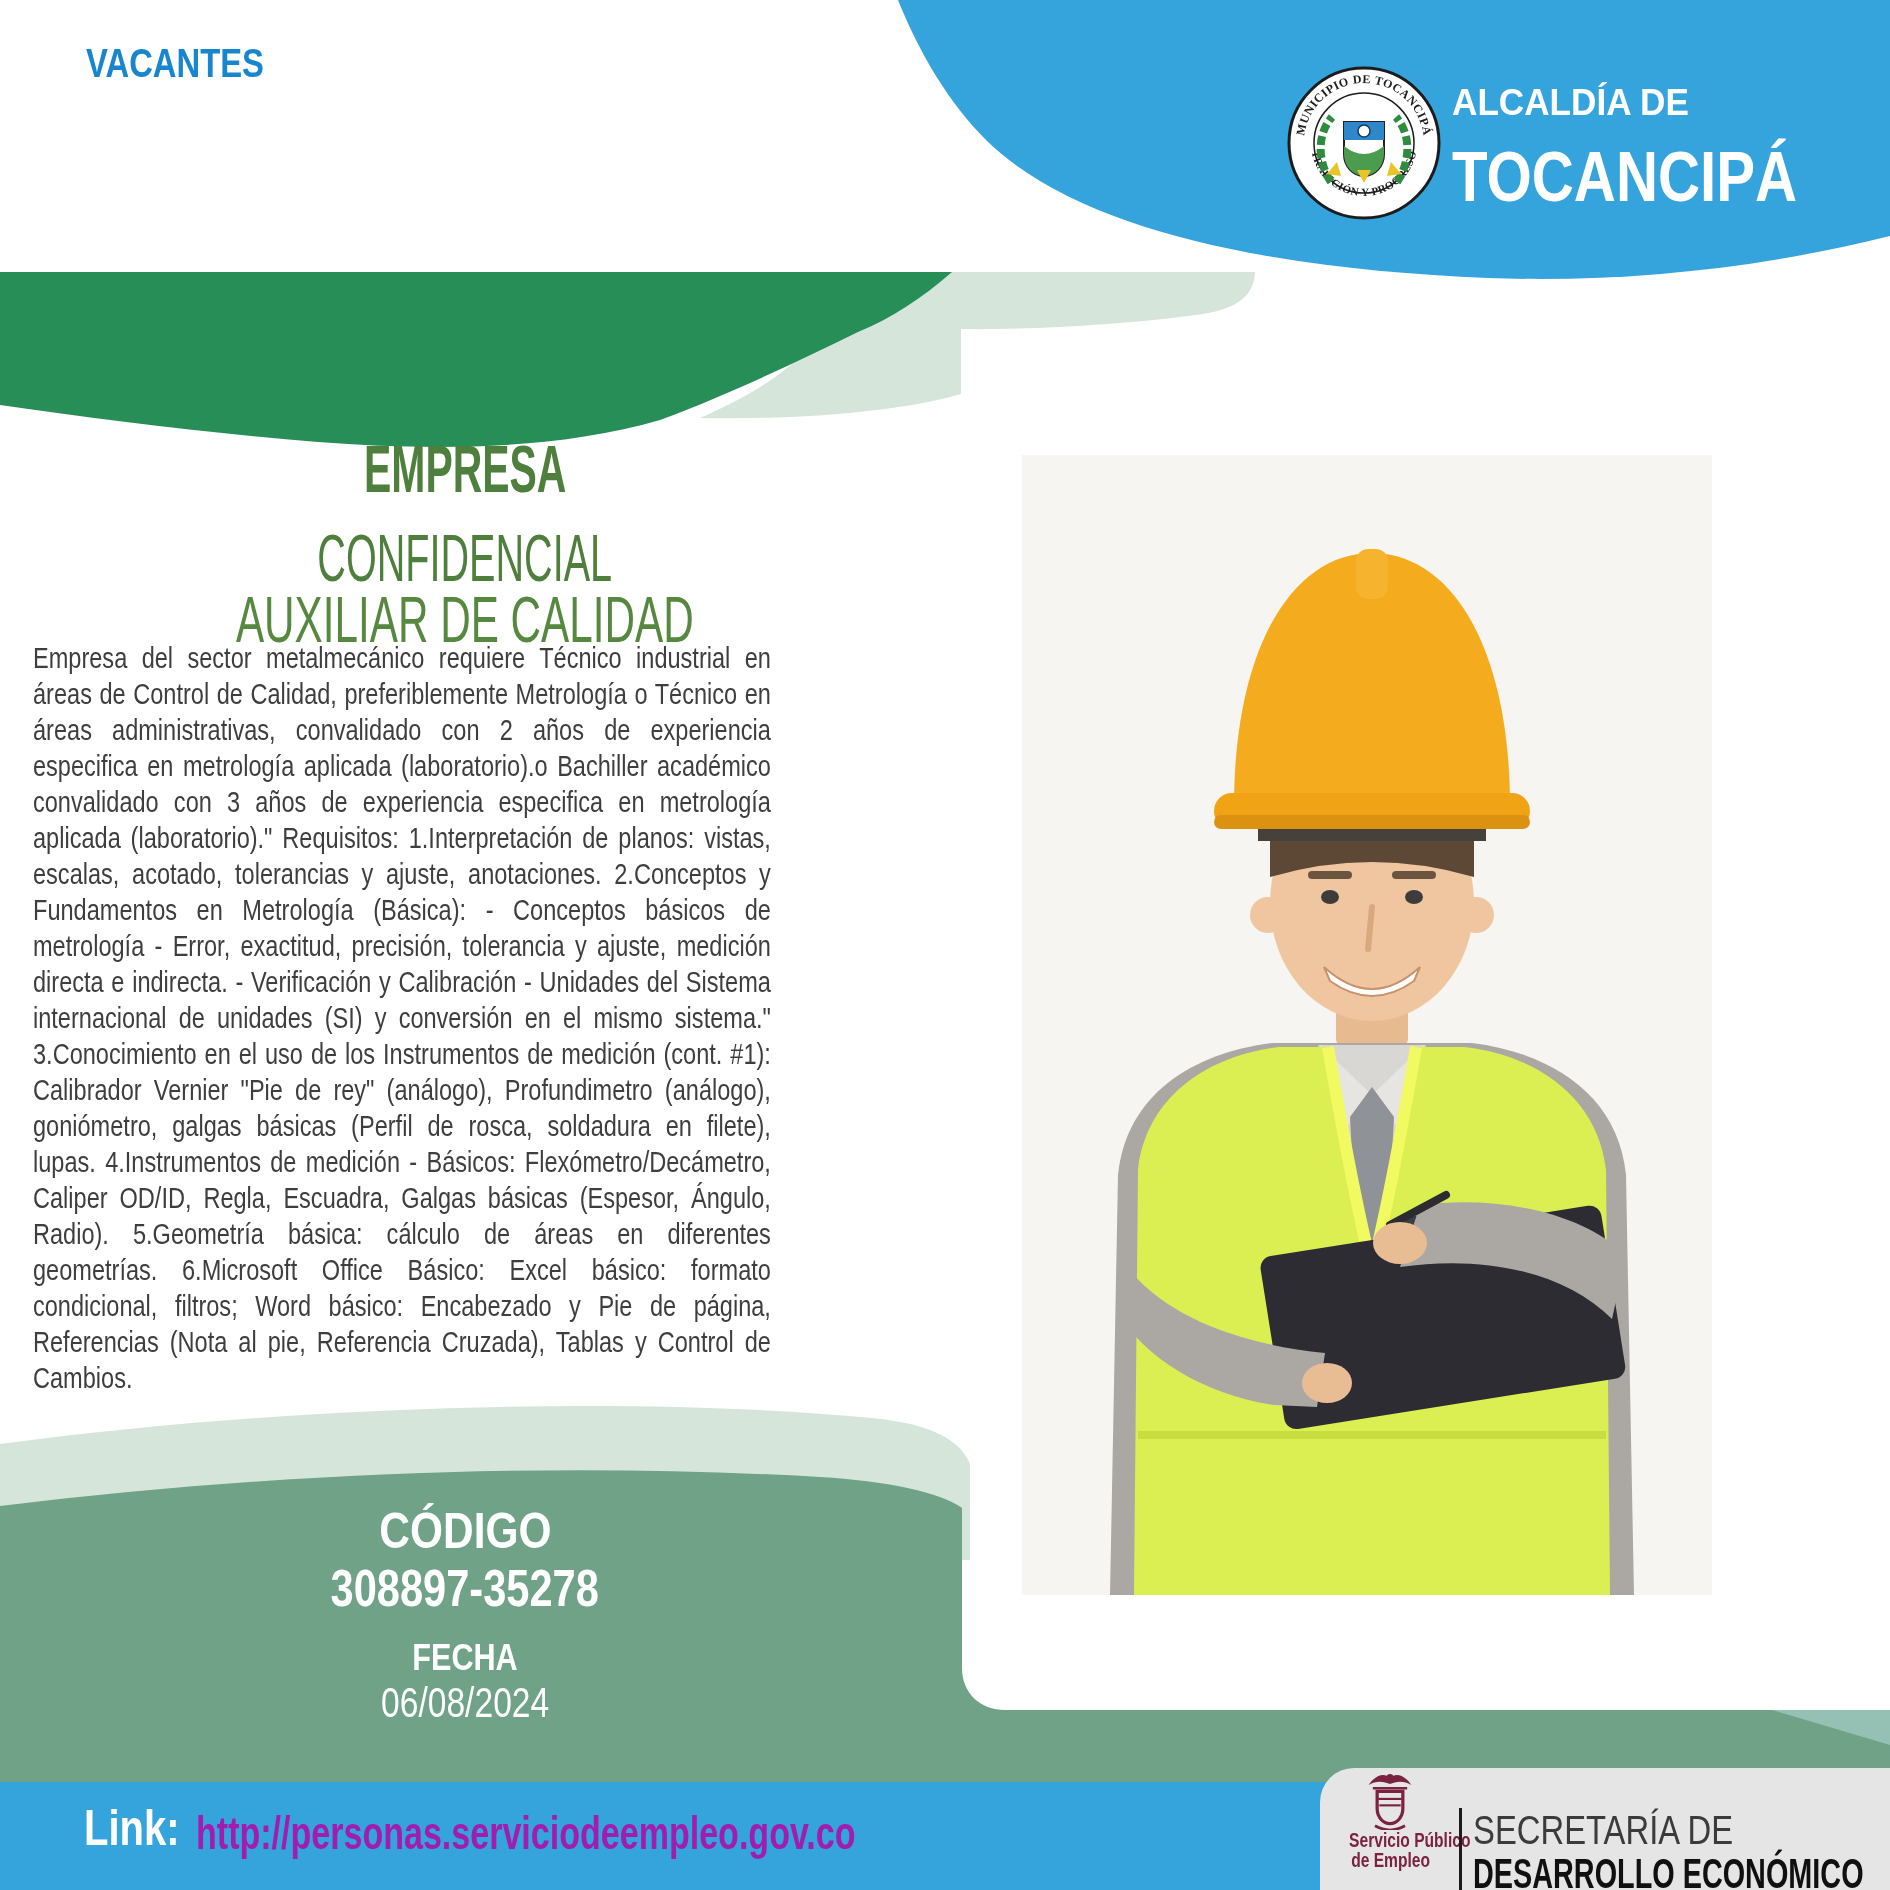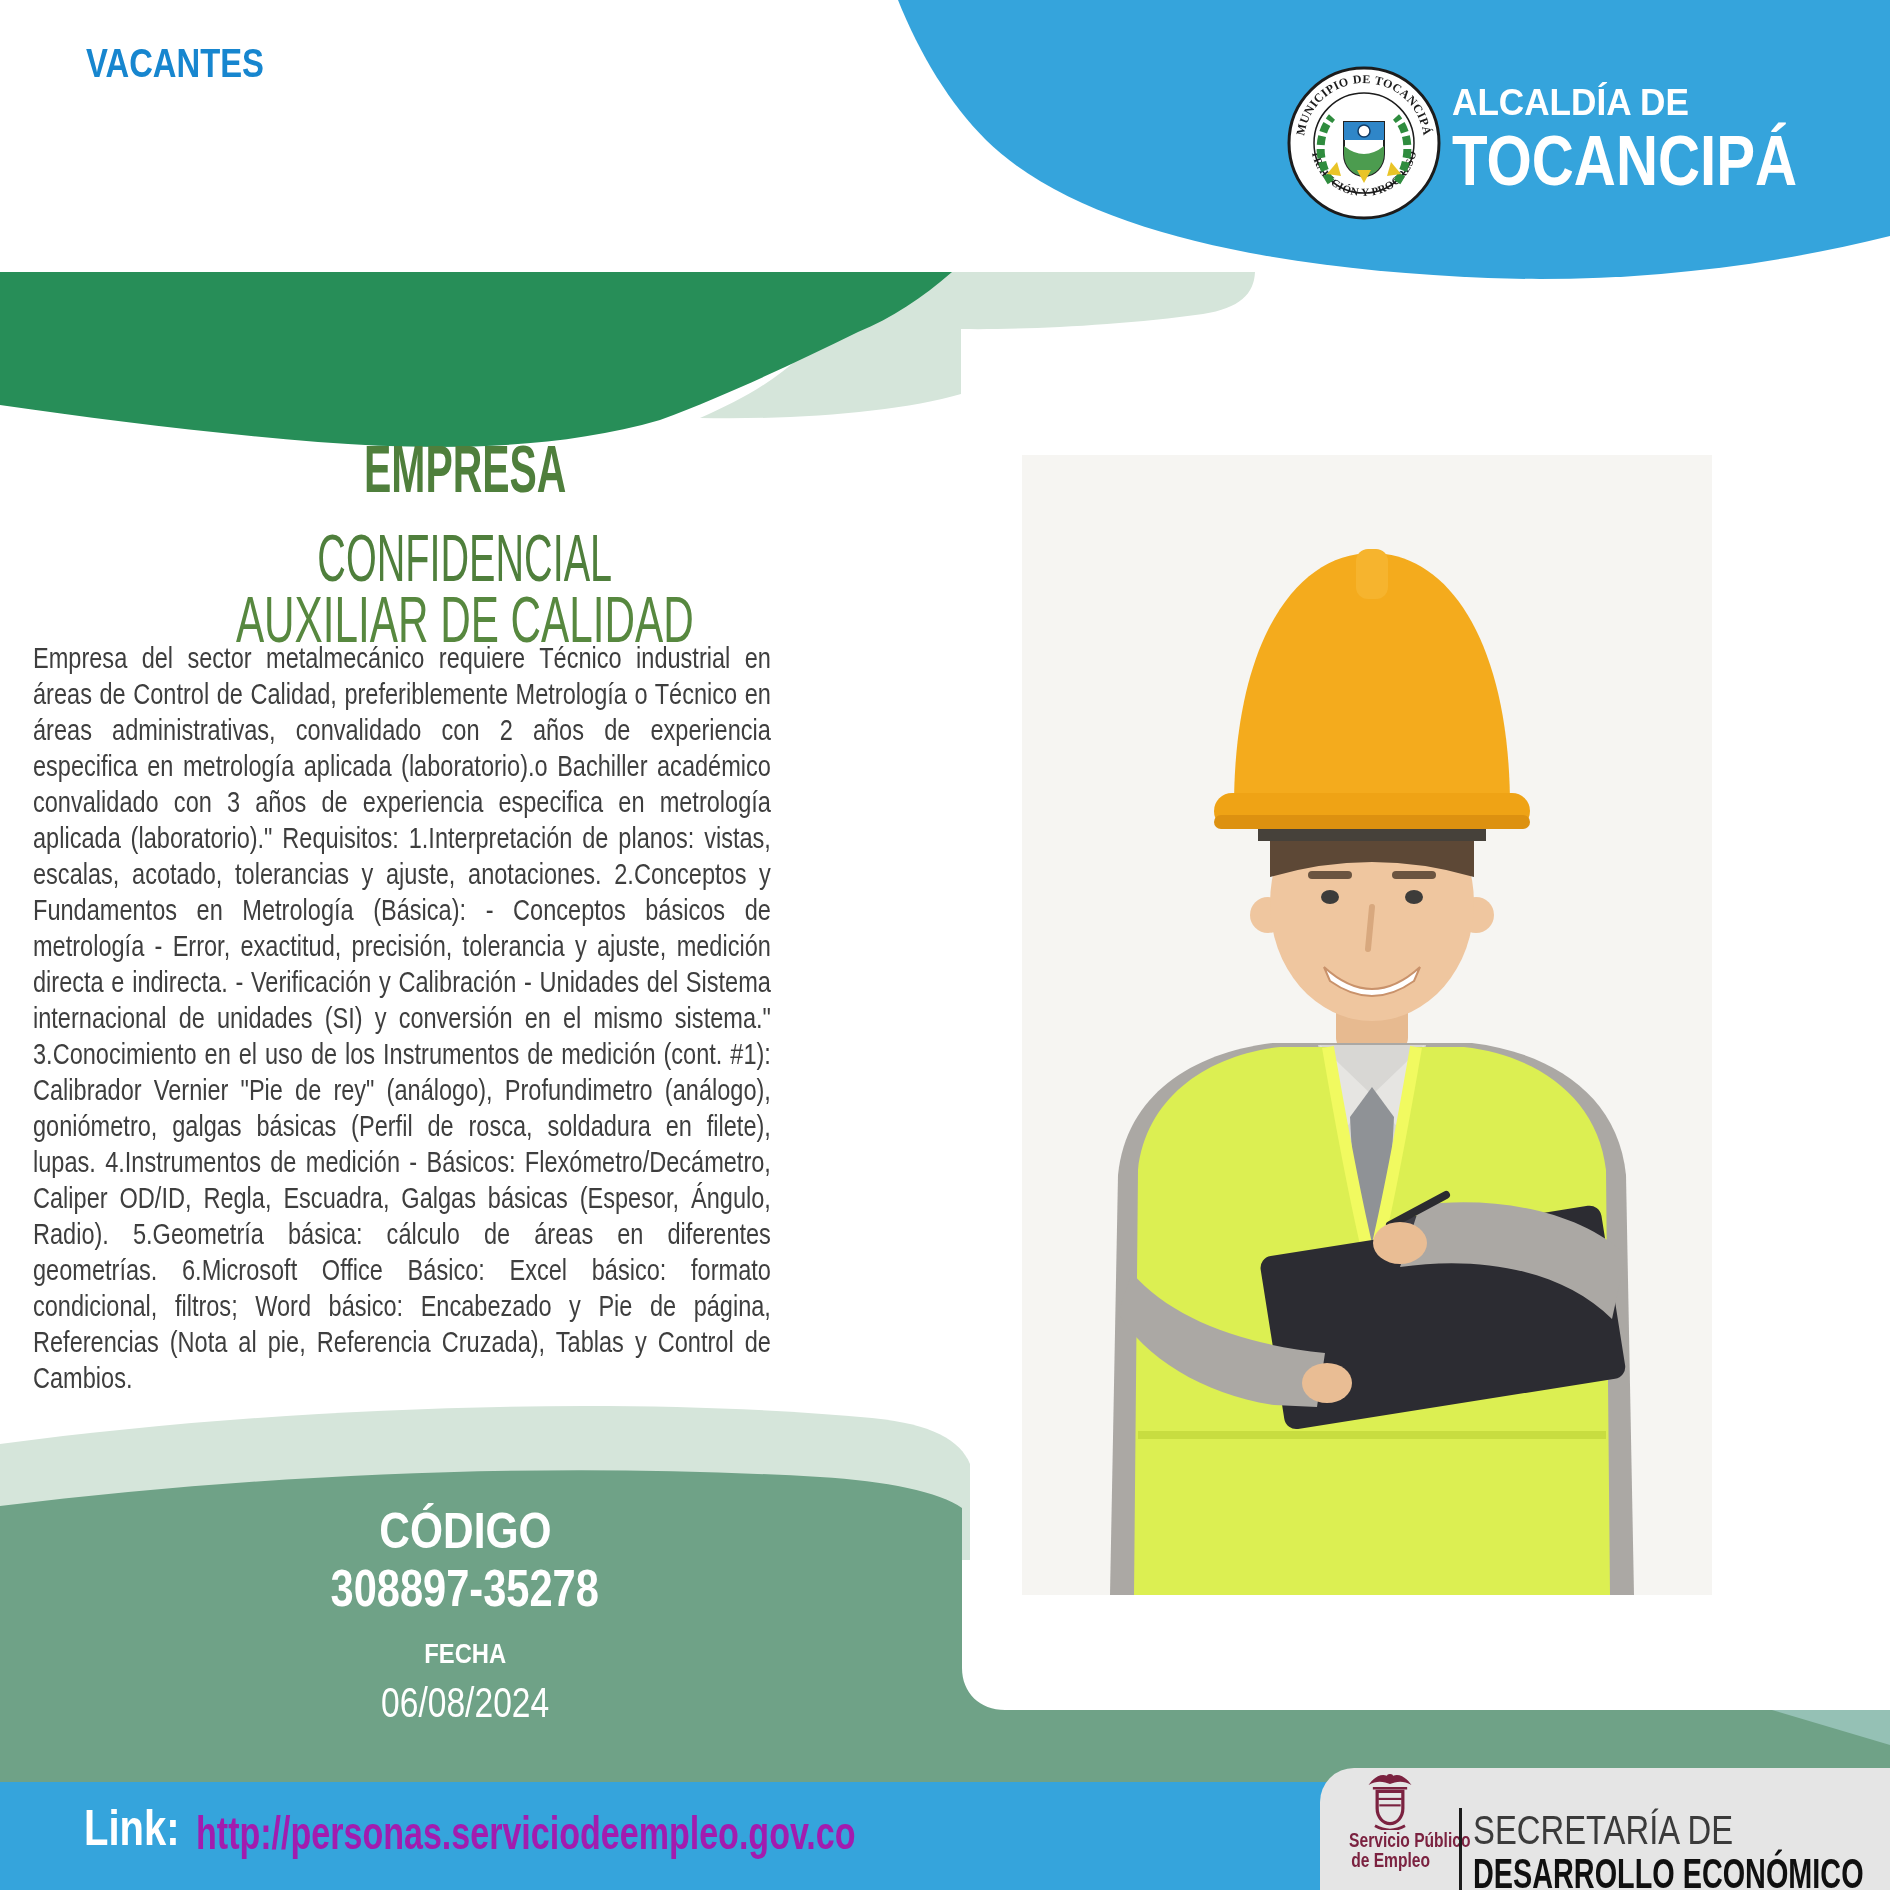--- a/index.html
+++ b/index.html
@@ -11,21 +11,21 @@
   .ctr{text-align:center;}
   
   .title1{left:86px;top:40px;font-size:41px;font-weight:bold;color:#1786CF;}
   .title1 .cond{transform:scaleX(.80);letter-spacing:0px;}
   .title2{left:86px;top:101px;font-size:112px;font-weight:bold;color:#1786CF;}
   .title2 .cond{transform:scaleX(.655);letter-spacing:-1px;}
   
   .brandtxt{left:1452px;top:84px;color:#ffffff;line-height:1;}
   .brand-l1{font-size:37px;font-weight:bold;}
   .brand-l1 .cond{transform:scaleX(.95);}
-  .brand-l2{font-size:71px;font-weight:bold;margin-top:4px;}
+  .brand-l2{font-size:71px;font-weight:bold;margin-top:20px;}
   .brand-l2 .cond{transform:scaleX(.82);}
   
   .headings{left:95px;width:740px;}
   .h-green{color:#4F7F3C;line-height:1;}
   .h1{top:436px;font-size:66px;font-weight:bold;}
   .h1 .ccond{transform:scaleX(.62);}
   .h2{top:525px;font-size:66px;font-weight:normal;}
   .h2 .ccond{transform:scaleX(.60);}
   .h3{top:588px;font-size:64px;font-weight:normal;color:#57883F;}
   .h3 .ccond{transform:scaleX(.66);}
@@ -33,21 +33,21 @@
   .desc{left:33px;top:640px;width:940px;font-size:30px;line-height:36px;color:#3E3E3E;
         text-align:justify;transform:scaleX(.785);transform-origin:left top;}
   
   .photo{left:1022px;top:455px;width:690px;height:1140px;background:#f6f5f2;overflow:hidden;}
   
   .codeblk{left:95px;width:740px;color:#ffffff;line-height:1;}
   .code-label{top:1506px;font-size:50px;font-weight:bold;}
   .code-label .ccond{transform:scaleX(.85);}
   .code-value{top:1562px;font-size:52px;font-weight:bold;}
   .code-value .ccond{transform:scaleX(.80);}
-  .date-label{top:1640px;font-size:28px;font-weight:bold;}
+  .date-label{top:1640px;font-size:36px;font-weight:bold;}
   .date-label .ccond{transform:scaleX(.85);}
   .date-value{top:1682px;font-size:42px;font-weight:normal;}
   .date-value .ccond{transform:scaleX(.80);}
   
   .linklabel{left:84px;top:1799px;font-size:50px;font-weight:bold;color:#ffffff;}
   .linklabel .cond{transform:scaleX(.80);}
   .linkurl{left:196px;top:1806px;font-size:46px;font-weight:bold;color:#a21caf;}
   .linkurl .cond{transform:scaleX(.74);}
   .card{left:1320px;top:1752px;width:590px;height:138px;background:#e5e5e5;
         border-top-left-radius:34px;margin-top:16px;}

